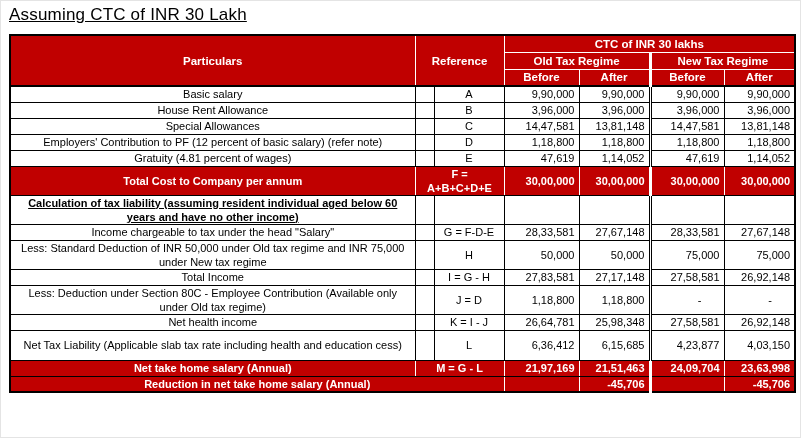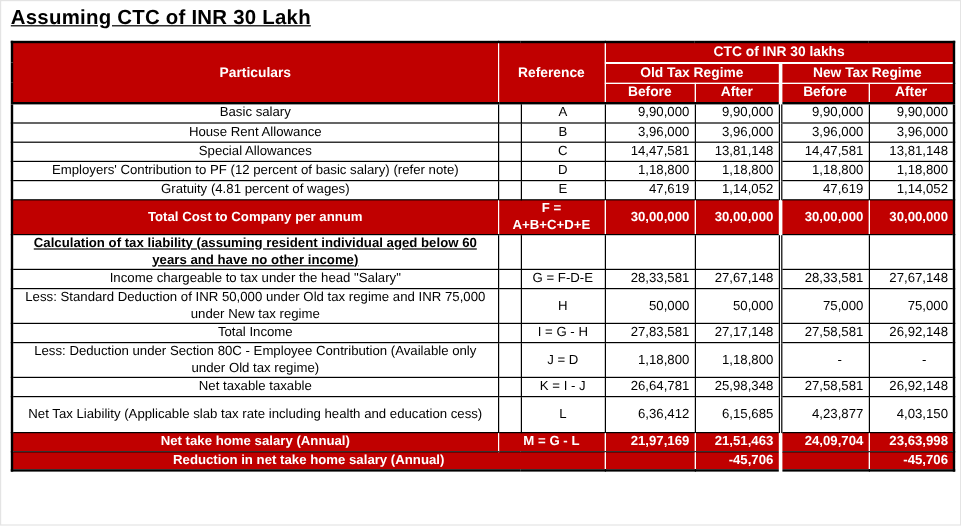--- a/index.html
+++ b/index.html
@@ -12,21 +12,21 @@
     overflow: hidden;
   }
   .page {
     position: absolute; inset: 0;
     box-sizing: border-box;
     border: 1px solid #e4e4e4;
     padding: 3px 8px;
   }
   .title {
     font-size: 17px;
-    font-weight: 700;
+    font-weight: 400;
     text-decoration: underline;
     margin: 1px 0 9px 0;
     letter-spacing: 0.2px;
   }
   table.ctc {
     border-collapse: collapse;
     table-layout: fixed;
     width: 785px;
     border: 2px solid #000;
   }
@@ -211,21 +211,21 @@
         <tr class="normal">
           <td class="lbl">Less: Deduction under Section 80C - Employee Contribution (Available only under Old tax regime)</td>
           <td class="gut"></td>
           <td class="ref">J = D</td>
           <td class="num">1,18,800</td>
           <td class="num">1,18,800</td>
           <td class="num dbl dash">-</td>
           <td class="num dash">-</td>
         </tr>
         <tr class="bold">
-          <td class="lbl">Net taxable taxable</td>
+          <td class="lbl">Net health income</td>
           <td class="gut"></td>
           <td class="ref">K = I - J</td>
           <td class="num">26,64,781</td>
           <td class="num">25,98,348</td>
           <td class="num dbl">27,58,581</td>
           <td class="num">26,92,148</td>
         </tr>
         <tr class="bold tall">
           <td class="lbl">Net Tax Liability (Applicable slab tax rate including health and education cess)</td>
           <td class="gut"></td>

